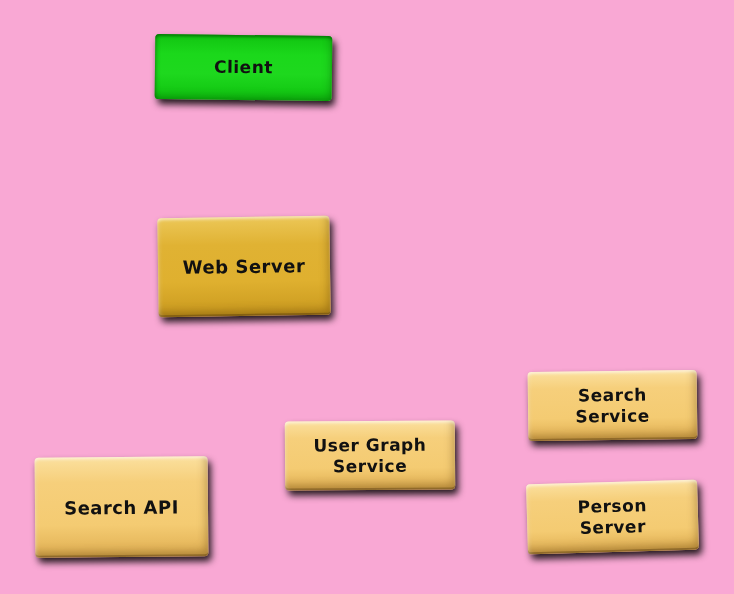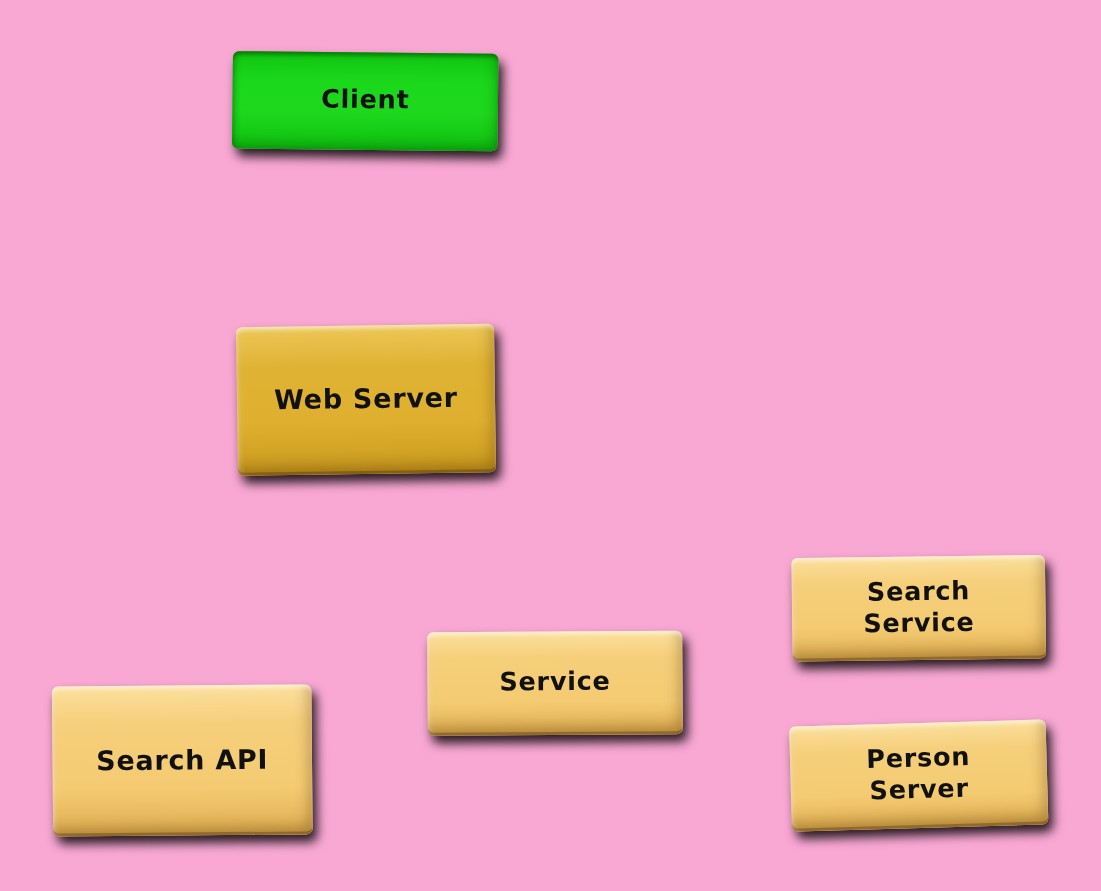--- a/index.html
+++ b/index.html
@@ -73,20 +73,21 @@
 
   <div class="node gold n-web-server">
     <span class="line">Web Server</span>
   </div>
 
   <div class="node tan n-search-api">
     <span class="line">Search API</span>
   </div>
 
   <div class="node tan n-user-graph">
+    <span class="line">User Graph</span>
     <span class="line">Service</span>
   </div>
 
   <div class="node tan n-lookup">
     <span class="line">Search</span>
     <span class="line">Service</span>
   </div>
 
   <div class="node tan n-person-server">
     <span class="line">Person</span>

